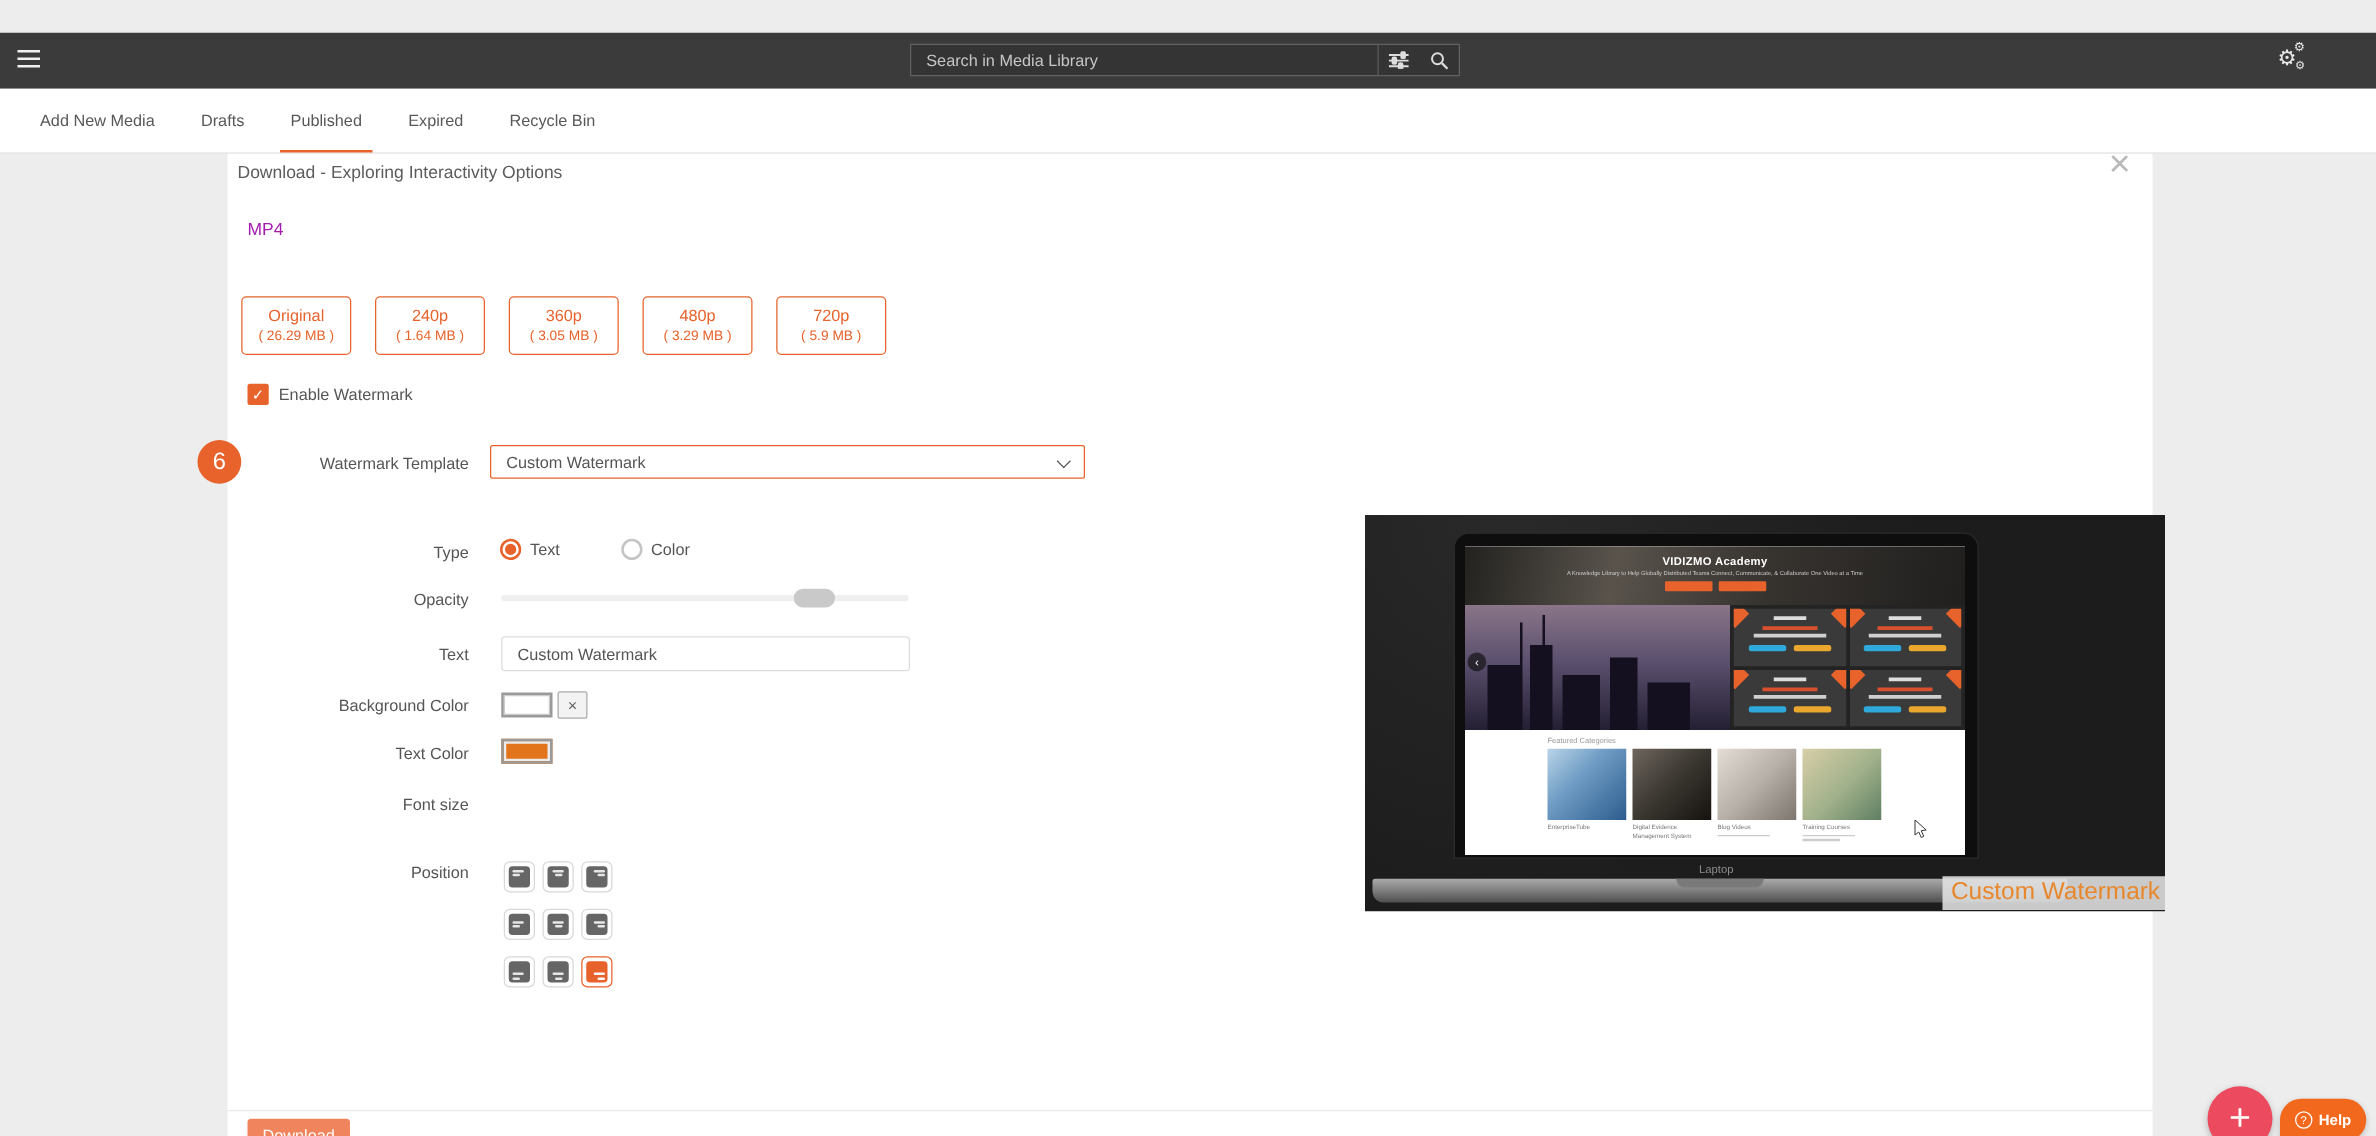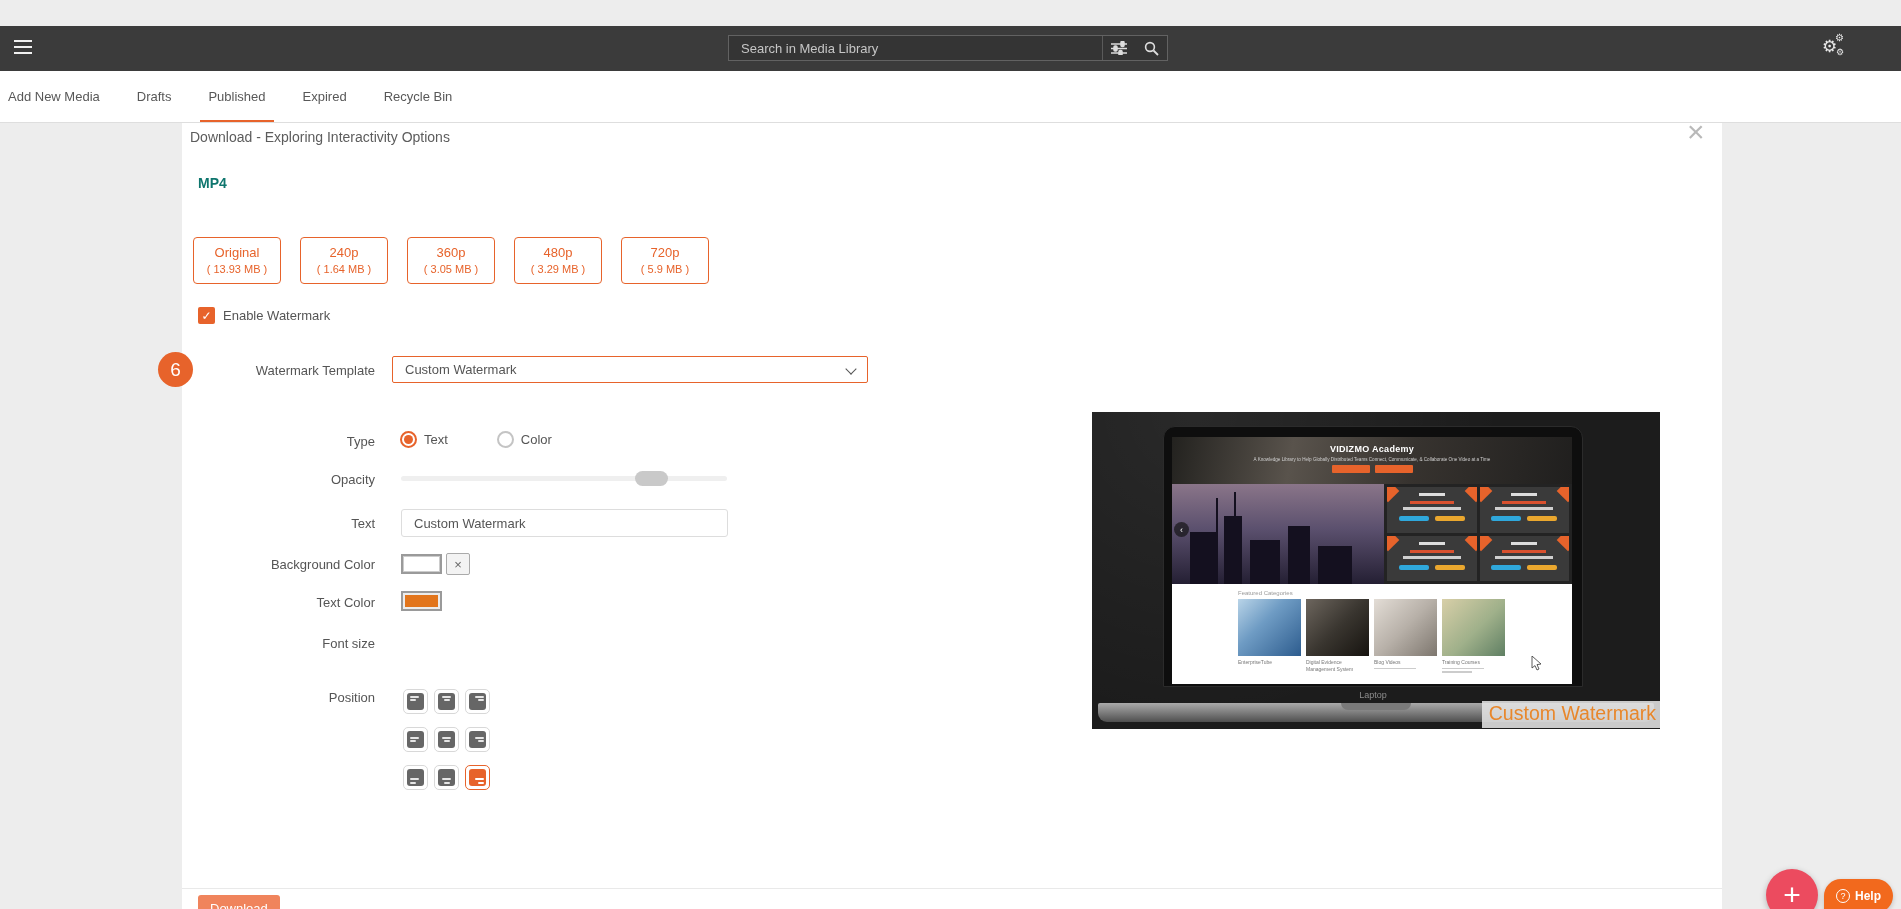--- a/index.html
+++ b/index.html
@@ -14,29 +14,29 @@
   .searchwrap input::placeholder{color:#c6c6c6;}
   .sw-div{width:1px;height:24px;background:#5a5a5a;}
   .sw-btn{width:32px;height:100%;display:flex;align-items:center;justify-content:center;cursor:pointer;}
   .gears{position:absolute;left:1822px;top:8px;width:30px;height:30px;color:#e8e8e8;cursor:pointer;}
   .gears .g1{position:absolute;left:0;top:2px;font-size:17px;}
   .gears .g2{position:absolute;left:13px;top:-2px;font-size:10px;}
   .gears .g3{position:absolute;left:14px;top:13px;font-size:9px;}
   .avatar{position:absolute;left:1956px;top:6px;width:33px;height:33px;border-radius:50%;background:#fff;color:#3c3c3c;font-size:12px;font-weight:bold;display:flex;align-items:center;justify-content:center;cursor:pointer;}
 
   
-  .tabs{position:absolute;left:0;top:45px;width:100%;height:52px;background:#fff;border-bottom:1px solid #dedede;box-sizing:border-box;display:flex;gap:21px;}
+  .tabs{position:absolute;left:0;top:45px;width:100%;height:52px;background:#fff;border-bottom:1px solid #dedede;box-sizing:border-box;display:flex;padding-left:24px;gap:21px;}
   .tab{height:100%;display:flex;align-items:center;padding:2px 8px 0 8px;font-size:13px;color:#585858;border-bottom:2px solid transparent;box-sizing:border-box;cursor:pointer;}
   .tab.active{border-bottom-color:#e7632b;}
 
   
   .dialog{position:absolute;left:182px;top:97px;width:1540px;height:799px;background:#fff;}
   .dlg-title{position:absolute;left:8px;top:6px;font-size:14px;color:#5c5c5c;}
   .dlg-close{position:absolute;left:1505px;top:-6px;font-size:30px;font-weight:300;color:#b9b9b9;cursor:pointer;line-height:1;}
-  .mp4{position:absolute;left:16px;top:52px;font-size:14px;font-weight:bold;color:#0f766e;}
+  .mp4{position:absolute;left:16px;top:52px;font-size:14px;font-weight:normal;color:#a21caf;}
   .qualities{position:absolute;left:11px;top:114px;display:flex;gap:19px;}
   .qbtn{width:88px;height:47px;border:1px solid #e7632b;border-radius:4px;background:#fff;color:#e7632b;text-align:center;cursor:pointer;box-sizing:border-box;}
   .qbtn .ql{font-size:13px;margin-top:7px;}
   .qbtn .qs{font-size:11px;margin-top:3px;}
   .cbrow{position:absolute;left:16px;top:184px;display:flex;align-items:center;gap:8px;}
   .cbx{width:17px;height:17px;background:#e7632b;border-radius:2px;color:#fff;font-size:12px;display:flex;align-items:center;justify-content:center;cursor:pointer;}
   .cbl{font-size:13px;color:#555;}
   .badge{position:absolute;left:158px;top:326px;width:35px;height:35px;border-radius:50%;background:#e7632b;color:#fff;font-size:19px;display:flex;align-items:center;justify-content:center;z-index:5;}
 
   .flabel{position:absolute;width:193px;text-align:right;font-size:13px;font-weight:normal;color:#555;}
@@ -67,21 +67,21 @@
   .jt{justify-content:flex-start}.jm{justify-content:center}.jb{justify-content:flex-end}
   .al{align-items:flex-start}.ac{align-items:center}.ar{align-items:flex-end}
   .pos-btn.sel{border-color:#e7632b;}
   .pos-btn.sel .pos-sq{background:#e7632b;}
   .pos-btn.sel .b1,.pos-btn.sel .b2{background:#fff;}
 
   .dlg-footer{position:absolute;left:0;top:765px;width:100%;height:34px;border-top:1px solid #e9e9e9;}
   .dl-btn{position:absolute;left:16px;top:6px;background:#f0845c;color:#fff;font-size:13px;border:0;border-radius:3px;padding:6px 12px;cursor:pointer;font-family:"Liberation Sans",sans-serif;}
 
   
-  .preview{position:absolute;left:910px;top:289px;width:568px;height:317px;background:radial-gradient(circle at 18% 0%,rgba(255,255,255,.06),transparent 55%),#1c1c1c;overflow:hidden;}
+  .preview{position:absolute;left:910px;top:289px;width:640px;height:317px;background:radial-gradient(circle at 18% 0%,rgba(255,255,255,.06),transparent 55%),#1c1c1c;overflow:hidden;}
   .bezel{position:absolute;left:71px;top:14px;width:420px;height:261px;background:#0e0e0e;border:1px solid #2b2b2b;border-radius:12px 12px 0 0;box-sizing:border-box;}
   .screen{position:absolute;left:80px;top:25px;width:400px;height:247px;background:#fff;overflow:hidden;}
   .laptop-label{position:absolute;left:71px;top:278px;width:420px;text-align:center;font-size:9px;color:#8d8d8d;}
   .base{position:absolute;left:6px;top:291px;width:556px;height:19px;border-radius:2px 2px 9px 9px;background:linear-gradient(180deg,#aaa 0%,#8b8b8b 35%,#4f4f4f 100%);}
   .notch{position:absolute;left:243px;top:0;width:70px;height:7px;border-radius:0 0 7px 7px;background:#7a7a7a;}
   .wm-strip{position:absolute;right:-3px;top:289px;background:rgba(226,226,226,.88);padding:1px 7px 3px 7px;white-space:nowrap;}
   .wm-text{font-size:19.5px;color:#e8872b;}
 
   
   .site-header{position:absolute;left:0;top:0;width:100%;height:47px;background:linear-gradient(100deg,#23221f 0%,#59534c 30%,#37332f 60%,#201f1e 100%);text-align:center;}
@@ -175,21 +175,21 @@
 
   <div class="dialog">
     <div class="dlg-title">Download - Exploring Interactivity Options</div>
     <div class="dlg-close">×</div>
 
     <div class="mp4">MP4</div>
 
     <div class="qualities">
       <div class="qbtn">
         <div class="ql">Original</div>
-        <div class="qs">( 13.93 MB )</div>
+        <div class="qs">( 26.29 MB )</div>
       </div>
       <div class="qbtn">
         <div class="ql">240p</div>
         <div class="qs">( 1.64 MB )</div>
       </div>
       <div class="qbtn">
         <div class="ql">360p</div>
         <div class="qs">( 3.05 MB )</div>
       </div>
       <div class="qbtn">

